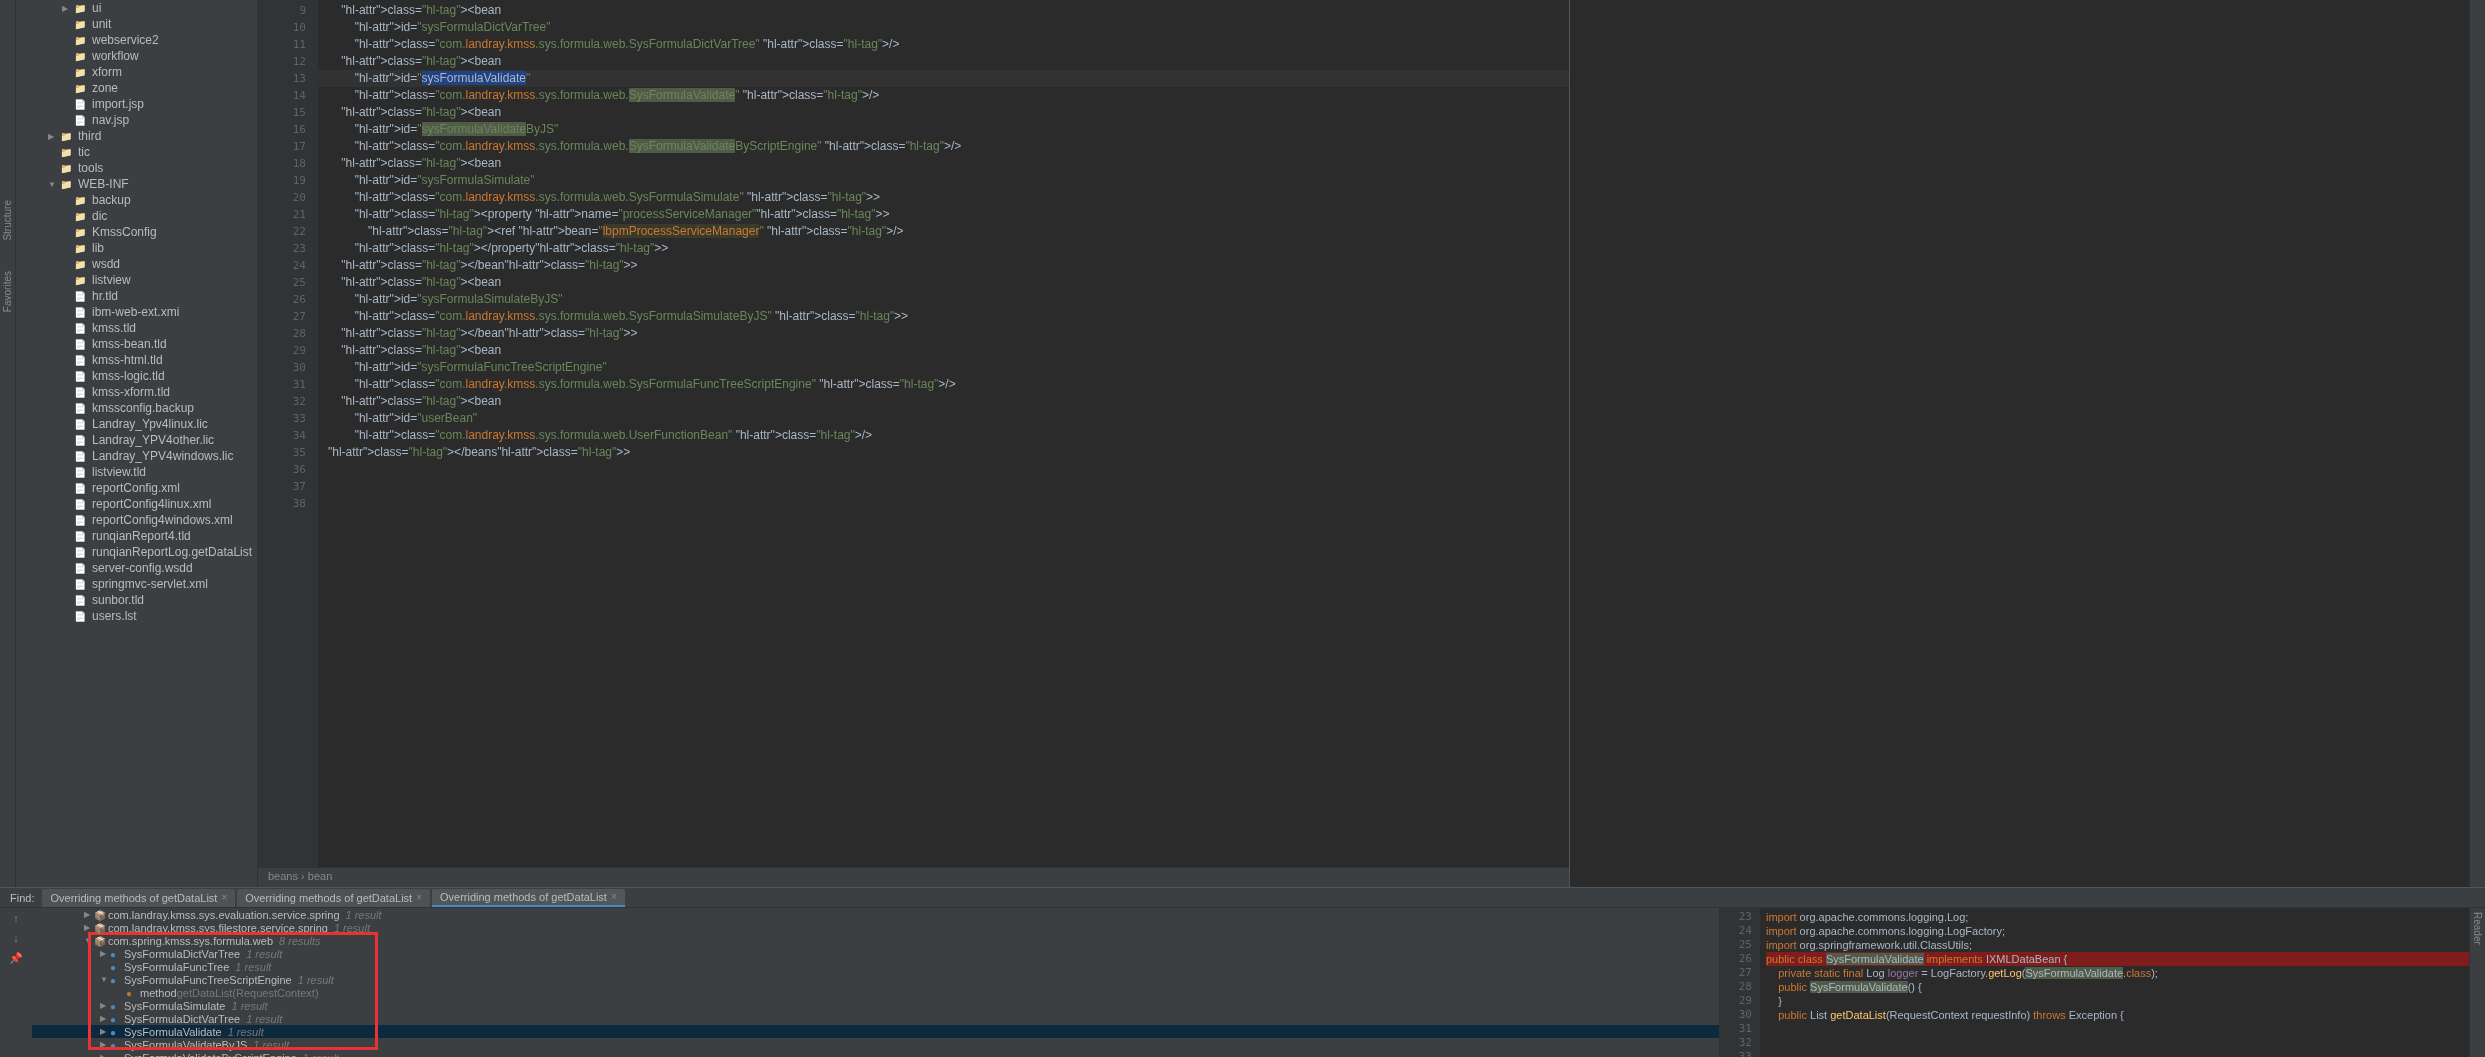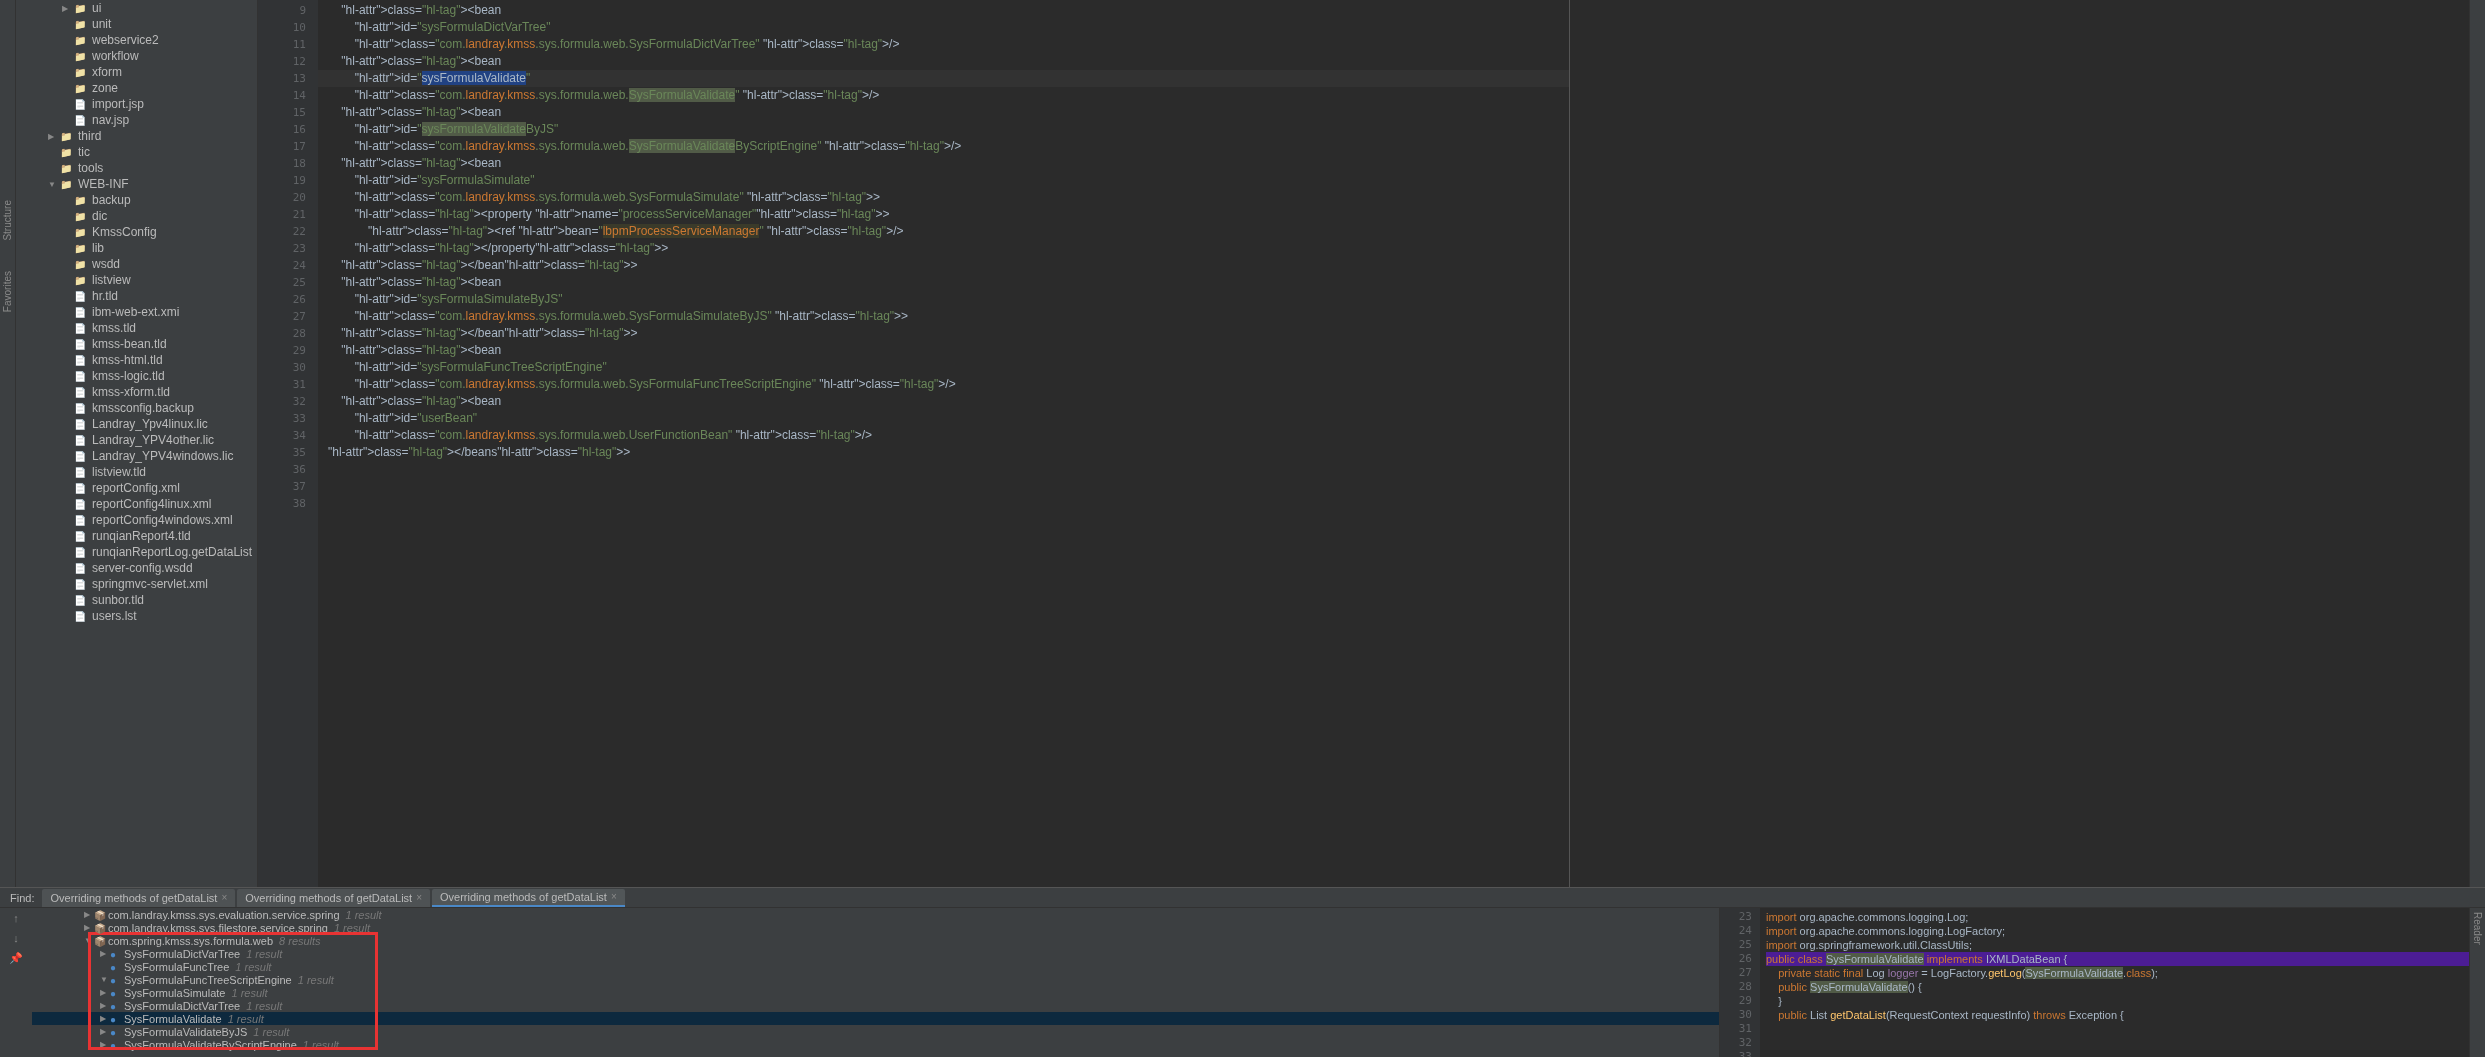--- a/index.html
+++ b/index.html
@@ -42,21 +42,21 @@
   .result-item .ricon { width: 14px; }
   .pkg-icon::before { content:"📦"; font-size:10px; filter:grayscale(0.5);}
   .class-icon::before { content:"●"; color:#4a88c7; font-size:10px;}
   .method-icon::before { content:"●"; color:#b87432; font-size:10px;}
   .result-label { color: #bbbbbb; }
   .result-count { color: #787878; margin-left: 6px; font-style: italic; }
   .red-box { position: absolute; border: 3px solid #e83333; pointer-events: none; }
   .preview { width: 750px; border-left: 1px solid #323232; display: flex; background:#2b2b2b;}
   .preview-gutter { width: 40px; background:#313335; text-align:right; padding-right:8px; color:#606366; font-family:'Consolas',monospace; font-size:11px; line-height:14px; padding-top:2px;}
   .preview-code { flex:1; font-family:'Consolas',monospace; font-size:11px; line-height:14px; padding-left:6px; white-space:pre; padding-top:2px;}
-  .preview-line.hl { background:#4c1d95;}
+  .preview-line.hl { background:#7f1d1d;}
   .kw { color:#cc7832;}
   .fld { color:#9876aa;}
   .mtd { color:#ffc66d;}
   .sidebar-right { width:16px; background:#3c3f41; border-left:1px solid #323232;}
   .vsplit { width: 900px; border-left:1px solid #555; background:#2b2b2b;}
 </style>
 </head>
 <body>
 
 <div class="main-area">
@@ -300,20 +300,25 @@
         <span class="icon file-icon"></span>
         <span class="tree-label">users.lst</span>
       </div>
     </div>
 
   <div class="editor-area">
     <div class="gutter-editor">
       <div class="gutter" id="gutter">9<br>10<br>11<br>12<br>13<br>14<br>15<br>16<br>17<br>18<br>19<br>20<br>21<br>22<br>23<br>24<br>25<br>26<br>27<br>28<br>29<br>30<br>31<br>32<br>33<br>34<br>35<br>36<br>37<br>38<br></div>
       <div class="code" id="code"><div style="position:relative;z-index:1">    <span <span="" class="&lt;span">"hl-attr"</span>&gt;class=<span class="hl-str">"hl-tag"</span>&gt;&lt;bean</div><div style="position:relative;z-index:1">        <span class="&lt;span">"hl-attr"</span>&gt;id=<span class="hl-str">"sysFormulaDictVarTree"</span></div><div style="position:relative;z-index:1">        <span class="&lt;span">"hl-attr"</span>&gt;class=<span class="hl-str">"com.<span class="hl-brown">landray</span>.<span class="hl-brown">kmss</span>.sys.formula.web.SysFormulaDictVarTree"</span> <span <span="" class="&lt;span">"hl-attr"</span>&gt;class=<span class="hl-str">"hl-tag"</span>&gt;/&gt;</div><div style="position:relative;z-index:1">    <span <span="" class="&lt;span">"hl-attr"</span>&gt;class=<span class="hl-str">"hl-tag"</span>&gt;&lt;bean</div><span class="caret-line" style="top:70px"></span><div style="position:relative;z-index:1">        <span class="&lt;span">"hl-attr"</span>&gt;id=<span class="hl-str">"<span class="hl-sel">sysFormulaValidate</span>"</span></div><div style="position:relative;z-index:1">        <span class="&lt;span">"hl-attr"</span>&gt;class=<span class="hl-str">"com.<span class="hl-brown">landray</span>.<span class="hl-brown">kmss</span>.sys.formula.web.<span class="hl-occ">SysFormulaValidate</span>"</span> <span <span="" class="&lt;span">"hl-attr"</span>&gt;class=<span class="hl-str">"hl-tag"</span>&gt;/&gt;</div><div style="position:relative;z-index:1">    <span <span="" class="&lt;span">"hl-attr"</span>&gt;class=<span class="hl-str">"hl-tag"</span>&gt;&lt;bean</div><div style="position:relative;z-index:1">        <span class="&lt;span">"hl-attr"</span>&gt;id=<span class="hl-str">"<span class="hl-occ">sysFormulaValidate</span>ByJS"</span></div><div style="position:relative;z-index:1">        <span class="&lt;span">"hl-attr"</span>&gt;class=<span class="hl-str">"com.<span class="hl-brown">landray</span>.<span class="hl-brown">kmss</span>.sys.formula.web.<span class="hl-occ">SysFormulaValidate</span>ByScriptEngine"</span> <span <span="" class="&lt;span">"hl-attr"</span>&gt;class=<span class="hl-str">"hl-tag"</span>&gt;/&gt;</div><div style="position:relative;z-index:1">    <span <span="" class="&lt;span">"hl-attr"</span>&gt;class=<span class="hl-str">"hl-tag"</span>&gt;&lt;bean</div><div style="position:relative;z-index:1">        <span class="&lt;span">"hl-attr"</span>&gt;id=<span class="hl-str">"sysFormulaSimulate"</span></div><div style="position:relative;z-index:1">        <span class="&lt;span">"hl-attr"</span>&gt;class=<span class="hl-str">"com.<span class="hl-brown">landray</span>.<span class="hl-brown">kmss</span>.sys.formula.web.SysFormulaSimulate"</span> <span <span="" class="&lt;span">"hl-attr"</span>&gt;class=<span class="hl-str">"hl-tag"</span>&gt;&gt;</div><div style="position:relative;z-index:1">        <span <span="" class="&lt;span">"hl-attr"</span>&gt;class=<span class="hl-str">"hl-tag"</span>&gt;&lt;property <span class="&lt;span">"hl-attr"</span>&gt;name=<span class="hl-str">"processServiceManager"</span><span <span="" class="&lt;span">"hl-attr"</span>&gt;class=<span class="hl-str">"hl-tag"</span>&gt;&gt;</div><div style="position:relative;z-index:1">            <span <span="" class="&lt;span">"hl-attr"</span>&gt;class=<span class="hl-str">"hl-tag"</span>&gt;&lt;ref <span class="&lt;span">"hl-attr"</span>&gt;bean=<span class="hl-str">"<span class="hl-ref">lbpmProcessServiceManager</span>"</span> <span <span="" class="&lt;span">"hl-attr"</span>&gt;class=<span class="hl-str">"hl-tag"</span>&gt;/&gt;</div><div style="position:relative;z-index:1">        <span <span="" class="&lt;span">"hl-attr"</span>&gt;class=<span class="hl-str">"hl-tag"</span>&gt;&lt;/property<span <span="" class="&lt;span">"hl-attr"</span>&gt;class=<span class="hl-str">"hl-tag"</span>&gt;&gt;</div><div style="position:relative;z-index:1">    <span <span="" class="&lt;span">"hl-attr"</span>&gt;class=<span class="hl-str">"hl-tag"</span>&gt;&lt;/bean<span <span="" class="&lt;span">"hl-attr"</span>&gt;class=<span class="hl-str">"hl-tag"</span>&gt;&gt;</div><div style="position:relative;z-index:1"></div><div style="position:relative;z-index:1">    <span <span="" class="&lt;span">"hl-attr"</span>&gt;class=<span class="hl-str">"hl-tag"</span>&gt;&lt;bean</div><div style="position:relative;z-index:1">        <span class="&lt;span">"hl-attr"</span>&gt;id=<span class="hl-str">"sysFormulaSimulateByJS"</span></div><div style="position:relative;z-index:1">        <span class="&lt;span">"hl-attr"</span>&gt;class=<span class="hl-str">"com.<span class="hl-brown">landray</span>.<span class="hl-brown">kmss</span>.sys.formula.web.SysFormulaSimulateByJS"</span> <span <span="" class="&lt;span">"hl-attr"</span>&gt;class=<span class="hl-str">"hl-tag"</span>&gt;&gt;</div><div style="position:relative;z-index:1">    <span <span="" class="&lt;span">"hl-attr"</span>&gt;class=<span class="hl-str">"hl-tag"</span>&gt;&lt;/bean<span <span="" class="&lt;span">"hl-attr"</span>&gt;class=<span class="hl-str">"hl-tag"</span>&gt;&gt;</div><div style="position:relative;z-index:1"></div><div style="position:relative;z-index:1">    <span <span="" class="&lt;span">"hl-attr"</span>&gt;class=<span class="hl-str">"hl-tag"</span>&gt;&lt;bean</div><div style="position:relative;z-index:1">        <span class="&lt;span">"hl-attr"</span>&gt;id=<span class="hl-str">"sysFormulaFuncTreeScriptEngine"</span></div><div style="position:relative;z-index:1">        <span class="&lt;span">"hl-attr"</span>&gt;class=<span class="hl-str">"com.<span class="hl-brown">landray</span>.<span class="hl-brown">kmss</span>.sys.formula.web.SysFormulaFuncTreeScriptEngine"</span> <span <span="" class="&lt;span">"hl-attr"</span>&gt;class=<span class="hl-str">"hl-tag"</span>&gt;/&gt;</div><div style="position:relative;z-index:1">    <span <span="" class="&lt;span">"hl-attr"</span>&gt;class=<span class="hl-str">"hl-tag"</span>&gt;&lt;bean</div><div style="position:relative;z-index:1">        <span class="&lt;span">"hl-attr"</span>&gt;id=<span class="hl-str">"userBean"</span></div><div style="position:relative;z-index:1">        <span class="&lt;span">"hl-attr"</span>&gt;class=<span class="hl-str">"com.<span class="hl-brown">landray</span>.<span class="hl-brown">kmss</span>.sys.formula.web.UserFunctionBean"</span> <span <span="" class="&lt;span">"hl-attr"</span>&gt;class=<span class="hl-str">"hl-tag"</span>&gt;/&gt;</div><div style="position:relative;z-index:1"><span <span="" class="&lt;span">"hl-attr"</span>&gt;class=<span class="hl-str">"hl-tag"</span>&gt;&lt;/beans<span <span="" class="&lt;span">"hl-attr"</span>&gt;class=<span class="hl-str">"hl-tag"</span>&gt;&gt;</div><div style="position:relative;z-index:1"></div></div>
     </div>
+    <div class="breadcrumb">
+      <span>beans</span>
+      <span> › </span>
+      <span>bean</span>
+    </div>
   </div>
 
   <div class="vsplit"></div>
   <div class="sidebar-right"></div>
 </div>
 
 <div class="bottom-panel">
   <div class="find-header">
     <span class="find-label">Find:</span>
     <div id="find-tabs" style="display:flex;gap:2px;">
@@ -375,20 +380,27 @@
           <span class="result-count">1 result</span>
         </div>
         <div class="result-item">
           <span style="width:64px"></span>
           <span class="arrow">▼</span>
           <span class="ricon class-icon"></span>
           <span class="result-label">SysFormulaFuncTreeScriptEngine</span>
           <span class="result-count">1 result</span>
         </div>
         <div class="result-item">
+          <span style="width:80px"></span>
+          <span class="arrow"></span>
+          <span class="ricon method-icon"></span>
+          <span class="result-label">method</span> 
+          <span style="color:#787878">getDataList(RequestContext)</span>
+        </div>
+        <div class="result-item">
           <span style="width:64px"></span>
           <span class="arrow">▶</span>
           <span class="ricon class-icon"></span>
           <span class="result-label">SysFormulaSimulate</span>
           <span class="result-count">1 result</span>
         </div>
         <div class="result-item">
           <span style="width:64px"></span>
           <span class="arrow">▶</span>
           <span class="ricon class-icon"></span>

